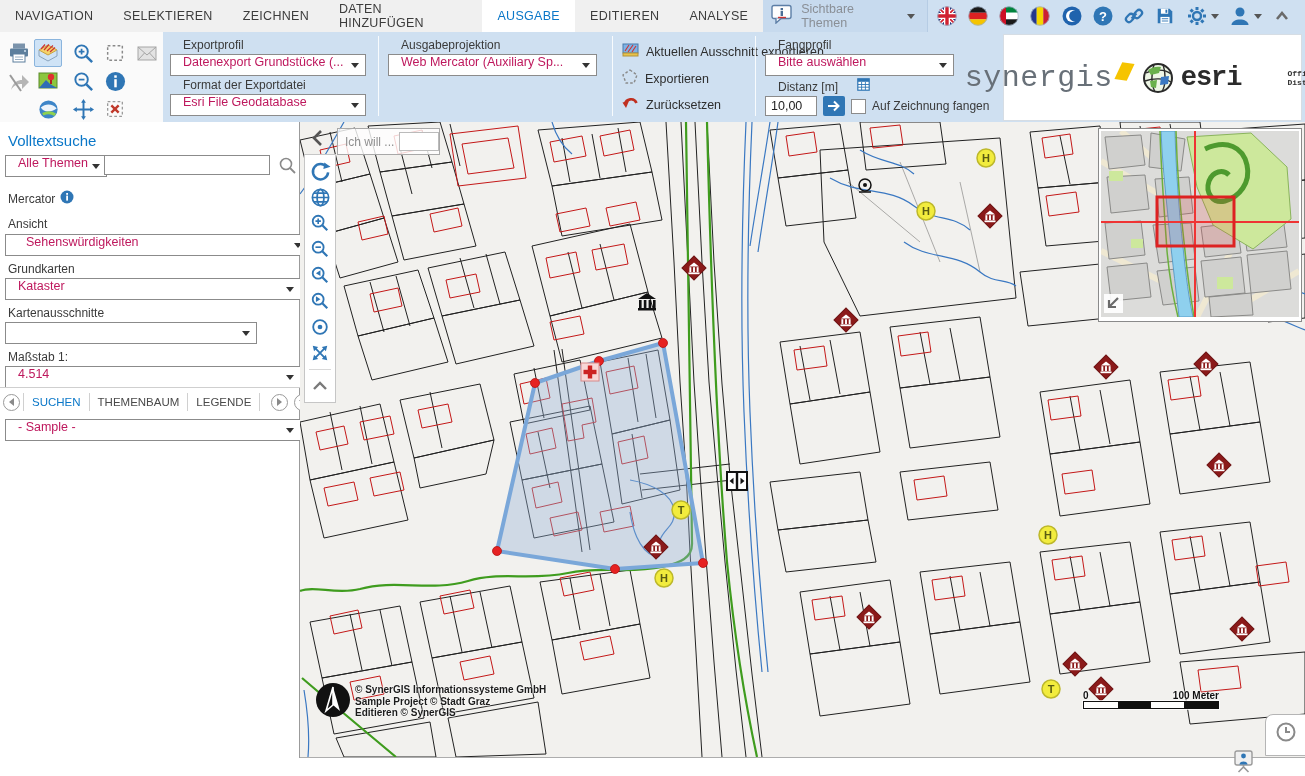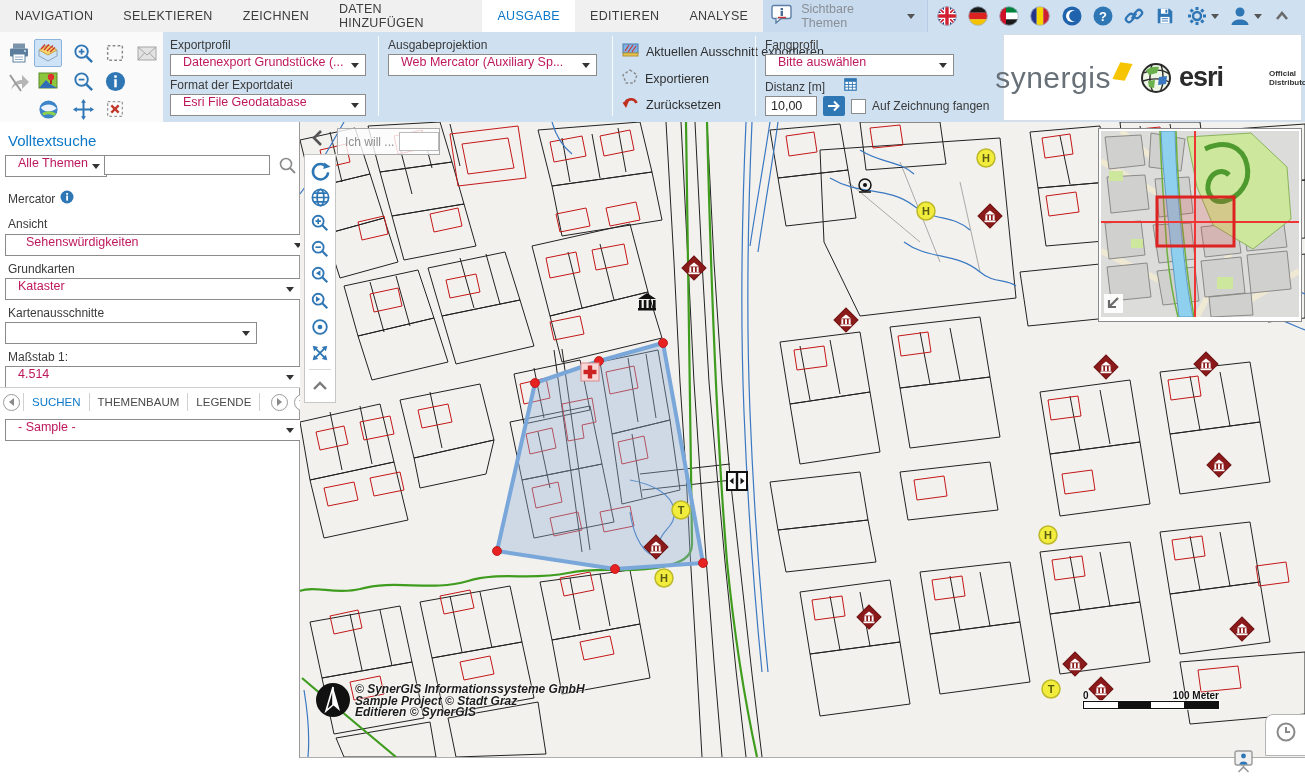--- a/index.html
+++ b/index.html
@@ -15,25 +15,25 @@
   .vt-label{font-size:12.5px;color:#8a8f96;}
   .car{width:0;height:0;border-left:4px solid transparent;border-right:4px solid transparent;border-top:5px solid #555;display:inline-block;}
   .mbi{display:flex;align-items:center;justify-content:center;width:26px;height:32px;cursor:pointer;margin-left:6px;}
   
   #toolbar{position:absolute;left:0;top:32px;width:1305px;height:90px;background:#cfe0f1;}
   .tb-left{position:absolute;left:0;top:0;width:163px;height:90px;background:#fafafa;border-bottom:1px solid #dcdcdc;}
   .tbi{position:absolute;width:26px;height:26px;display:flex;align-items:center;justify-content:center;cursor:pointer;}
   .tbi.sel{background:#cfe3f6;border:1px solid #8ab4dd;border-radius:2px;}
   .tb-group{position:absolute;top:4px;}
   .tb-sep{position:absolute;top:4px;bottom:6px;width:1px;background:rgba(255,255,255,.85);}
-  .lbl{font-size:12px;color:#3a3a3a;margin:2px 0 2px;}
+  .lbl{font-size:12px;color:#3a3a3a;margin:2px 13px 2px;}
   .dd{position:relative;background:#fff;border:1px solid #8b8b8b;height:20px;display:flex;align-items:flex-start;padding:0 20px 0 12px;font-size:12.5px;color:#be185d;cursor:pointer;white-space:nowrap;overflow:hidden;}
   .dd .ddcar{position:absolute;right:6px;top:8px;width:0;height:0;border-left:4px solid transparent;border-right:4px solid transparent;border-top:5px solid #333;}
   .actbtn{display:flex;align-items:center;gap:7px;font-size:12.5px;color:#2e2e2e;margin-bottom:8px;cursor:pointer;white-space:nowrap;}
-  .tb-logos{position:absolute;right:3px;top:2px;width:297px;height:85px;background:#fff;border:1px solid #d6dde4;display:flex;align-items:center;justify-content:center;gap:28px;}
+  .tb-logos{position:absolute;right:3px;top:2px;width:297px;height:85px;background:#fff;border:1px solid #d6dde4;display:flex;align-items:center;justify-content:center;gap:28px;font-family:Liberation Mono, monospace;}
   .syn{font-size:30px;color:#687078;letter-spacing:.5px;position:relative;}
   .syn .sq{position:absolute;right:-18px;top:2px;width:13px;height:17px;background:#f6c400;transform:skewX(-18deg) rotate(8deg);}
   .esri-wrap{display:flex;align-items:center;gap:6px;}
   .esri-txt{font-size:27px;font-weight:bold;color:#2b2b2b;letter-spacing:-1px;}
   .esri-sub{font-size:8px;color:#333;line-height:9px;font-weight:bold;margin-left:40px;}
   
   #sidebar{position:absolute;left:0;top:122px;width:300px;height:654px;background:#fff;border-right:1px solid #9b9b9b;box-sizing:border-box;}
   .sb-h1{position:absolute;left:8px;top:10px;font-size:15px;color:#0a77c8;}
   .sb-lbl{position:absolute;font-size:12px;color:#3a3a3a;}
   .sb-dd{position:absolute;}
@@ -51,21 +51,21 @@
   #footer{position:absolute;left:0;top:758px;width:1305px;height:18px;background:#fff;}
   .ichwill{position:absolute;left:37px;top:6px;width:101px;height:25px;background:rgba(255,255,255,.8);border:1px solid #a8a8a8;display:flex;align-items:center;}
   .ichwill .t{font-size:12px;color:#8f8f8f;padding:0 5px 0 7px;white-space:nowrap;}
   .ichwill .inp{width:42px;height:17px;background:#fff;border:1px solid #bbb;}
   .mt-collapse{position:absolute;left:8px;top:6px;width:20px;height:20px;cursor:pointer;}
   .maptools{position:absolute;left:4px;top:32px;width:30px;background:#fff;border:1px solid #c6c6c6;display:flex;flex-direction:column;align-items:center;padding:3px 0;}
   .mti{width:28px;height:26px;display:flex;align-items:center;justify-content:center;cursor:pointer;}
   .mt-div{width:22px;height:1px;background:#d8d8d8;margin:3px 0;}
   .overview{position:absolute;left:798px;top:6px;width:204px;height:194px;background:#fff;border:1px solid #8a8a8a;padding:2px;box-sizing:border-box;cursor:pointer;}
   .northbox{position:absolute;left:15px;top:560px;width:36px;height:36px;}
-  .copyright{position:absolute;left:55px;top:562px;font-size:12px;font-weight:bold;color:#1c1c1c;line-height:11.5px;text-shadow:0 0 2px #fff,0 0 2px #fff;font-style:italic;}
+  .copyright{position:absolute;left:55px;top:562px;font-size:10px;font-weight:bold;color:#1c1c1c;line-height:11.5px;text-shadow:0 0 2px #fff,0 0 2px #fff;}
   .scalebar{position:absolute;left:783px;top:568px;width:136px;}
   .sb-labels{display:flex;justify-content:space-between;font-size:10px;font-weight:bold;color:#111;text-shadow:0 0 2px #fff,0 0 2px #fff;}
   .sb-bar{height:6px;border:1px solid #111;box-shadow:0 0 0 1px rgba(255,255,255,.8);background:linear-gradient(90deg,#fff 0 25%,#111 25% 50%,#fff 50% 75%,#111 75% 100%);}
   .clocktab{position:absolute;left:965px;top:592px;width:42px;height:42px;background:#fff;border:1px solid #b5b5b5;border-radius:8px 0 0 0;display:flex;align-items:flex-start;justify-content:center;padding-top:6px;box-sizing:border-box;cursor:pointer;}
   input.txt{border:1px solid #8b8b8b;height:20px;box-sizing:border-box;font-size:12.5px;font-family:"Liberation Sans",sans-serif;padding:0 5px;color:#222;}
   .chk{width:13px;height:13px;background:#fff;border:1px solid #8b8b8b;display:inline-block;}
   .indent{padding-left:20px;}
 </style>
 </head>
 <body>

